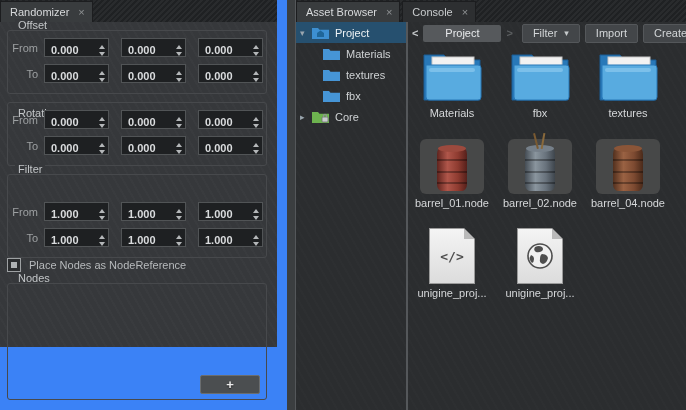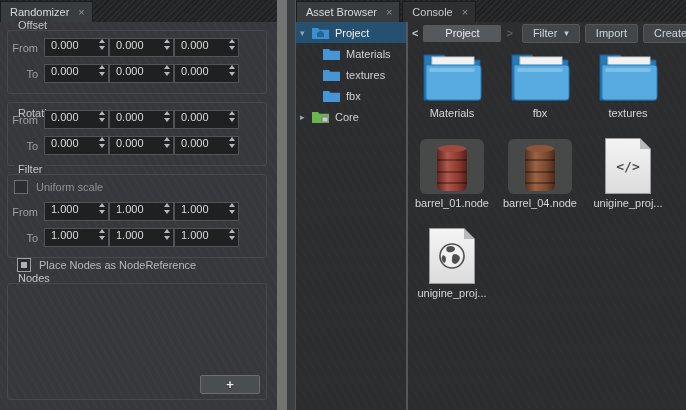--- a/index.html
+++ b/index.html
@@ -1,37 +1,37 @@
 <!DOCTYPE html>
 <html><head>
 <meta charset="utf-8">
 <style>
   html,body{margin:0;padding:0;background:#1d1f21;}
   .screen{position:relative;width:686px;height:410px;overflow:hidden;
     font-family:"Liberation Sans",sans-serif;font-size:11px;color:#cfd2d4;
-    background:#737373;}
+    background:#3b82f6;}
   
   .tabbar{position:absolute;top:0;height:22px;
     background:repeating-linear-gradient(135deg,#1f2123 0 2px,#292b2d 2px 4px);
     border-bottom:1px solid #191a1c;display:flex;align-items:flex-end;}
   .tab{height:20px;display:flex;align-items:center;padding:0 7px 0 9px;
     background:#2d2f31;color:#c9ccce;margin-right:2px;border:1px solid #1c1d1f;border-bottom:none;}
   .tab.active{background:#393c3e;color:#d8dadc;}
   .tab-close{margin-left:9px;color:#8f9294;font-size:11px;cursor:pointer;}
   
   .left-panel{position:absolute;left:0;top:0;width:277px;height:410px;}
   .left-panel .tabbar{left:0;width:277px;}
-  .left-body{position:absolute;left:0;top:22px;width:277px;height:388px;background:#36383b;
+  .left-body{position:absolute;left:0;top:22px;width:277px;height:325px;background:#36383b;
     background-image:repeating-linear-gradient(60deg,rgba(255,255,255,.015) 0 2px,transparent 2px 7px);}
   .groupbox{position:absolute;border:1px solid #47494c;border-radius:3px;}
   .group-title{position:absolute;color:#c3c6c8;background:#36383b;padding:0 3px;}
   .spin-row{position:absolute;display:flex;align-items:center;}
   .row-label{width:34px;text-align:right;margin-right:6px;color:#9da0a2;}
-  .spin{width:63px;height:17px;background:#1e2022;border:1px solid #515456;
-    display:flex;align-items:flex-start;}
+  .spin{width:63px;height:17px;margin-right:12px;background:#1e2022;border:1px solid #515456;
+    display:flex;align-items:flex-end;font-weight:bold;}
   .spin-val{flex:1;padding-left:6px;color:#dadcde;}
   .spin-arrows{width:13px;display:flex;flex-direction:column;align-items:center;gap:3px;cursor:pointer;}
   .tri-up{width:0;height:0;border-left:3px solid transparent;border-right:3px solid transparent;border-bottom:4px solid #b4b7b9;}
   .tri-dn{width:0;height:0;border-left:3px solid transparent;border-right:3px solid transparent;border-top:4px solid #b4b7b9;}
   .check{display:inline-block;width:12px;height:12px;border:1px solid #6b6e70;background:#2b2d2f;position:relative;}
   .check.checked{border-color:#9ea1a3;}
   .check.checked::after{content:"";position:absolute;left:3px;top:3px;width:6px;height:6px;background:#aeb1b3;}
   .chk-row{position:absolute;display:flex;align-items:center;gap:8px;}
   .chk-label{color:#8f9294;}
   .chk-label.bright{color:#b7babc;}
@@ -200,24 +200,20 @@
             <span class="spin-val">0.000</span>
             <span class="spin-arrows">
               <i class="tri-up"></i>
               <i class="tri-dn"></i>
             </span>
           </div>
       </div>
 
       <span class="group-title" style="left:15px;top:141px;">Filter</span>
       <div class="groupbox" style="left:7px;top:152px;width:258px;height:82px;"></div>
-      <div class="chk-row" style="left:14px;top:158px;">
-        <span class="check"></span>
-        <span class="chk-label">Uniform scale</span>
-      </div>
       <div class="spin-row" style="left:4px;top:180px;">
         <span class="row-label">From</span>
         <div class="spin">
             <span class="spin-val">1.000</span>
             <span class="spin-arrows">
               <i class="tri-up"></i>
               <i class="tri-dn"></i>
             </span>
           </div>
         <div class="spin">
@@ -253,21 +249,21 @@
           </div>
         <div class="spin">
             <span class="spin-val">1.000</span>
             <span class="spin-arrows">
               <i class="tri-up"></i>
               <i class="tri-dn"></i>
             </span>
           </div>
       </div>
 
-      <div class="chk-row" style="left:17px;top:236px;">
+      <div class="chk-row" style="left:7px;top:236px;">
         <span class="check checked"></span>
         <span class="chk-label bright">Place Nodes as NodeReference</span>
       </div>
 
       <span class="group-title" style="left:15px;top:250px;">Nodes</span>
       <div class="groupbox" style="left:7px;top:261px;width:258px;height:115px;">
         <div class="add-btn">+</div>
       </div>
 
     </div>
@@ -386,20 +382,34 @@
             <div class="card">
               <div class="barrel b1">
                   <span class="ring r1"></span>
                   <span class="ring r2"></span>
                   <span class="ring r3"></span>
                 </div>
             </div>
           </div>
           <span class="cell-label">barrel_01.node</span>
         </div>
+        <div class="cell">
+          <div class="thumb-wrap">
+            <div class="card">
+              <div class="barrel b2">
+                  <span class="stick s1"></span>
+                  <span class="stick s2"></span>
+                  <span class="ring r1"></span>
+                  <span class="ring r2"></span>
+                  <span class="ring r3"></span>
+                </div>
+            </div>
+          </div>
+          <span class="cell-label">barrel_02.node</span>
+        </div>
 
         <div class="cell">
           <div class="thumb-wrap">
             <div class="card">
               <div class="barrel b4">
                   <span class="ring r1"></span>
                   <span class="ring r2"></span>
                   <span class="ring r3"></span>
                 </div>
             </div>

